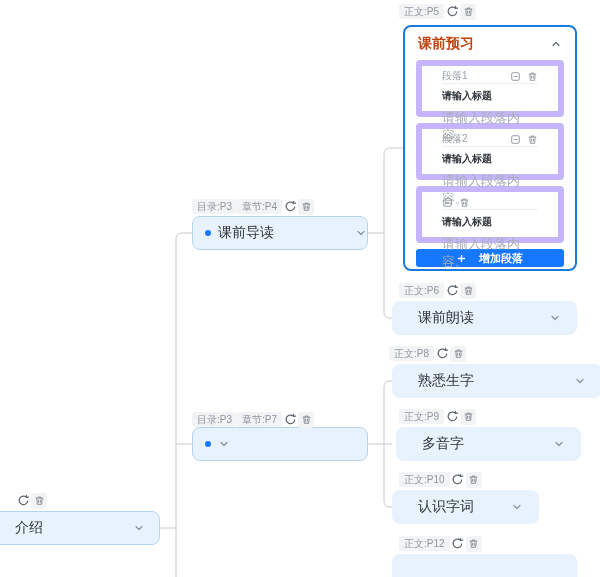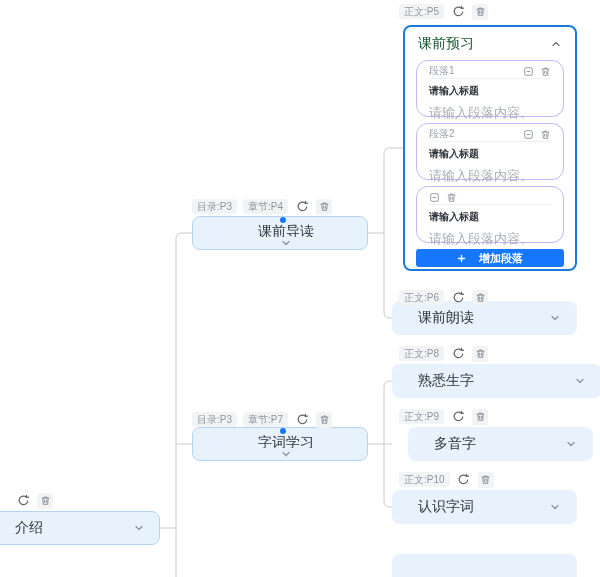--- a/index.html
+++ b/index.html
@@ -4,47 +4,47 @@
 <style>
   * { margin:0; padding:0; box-sizing:border-box; }
   html,body { background:#fff; }
   body { font-family:"Liberation Sans","DejaVu Sans",sans-serif; }
   #canvas { position:relative; width:600px; height:577px; background:#ffffff; overflow:hidden; }
 
   
   #edges { position:absolute; left:0; top:0; width:600px; height:577px; z-index:0; }
 
   
-  .tag-row { position:absolute; display:flex; align-items:center; gap:6px; height:15px; z-index:2; }
+  .tag-row { position:absolute; display:flex; align-items:center; height:15px; z-index:2; }
   .pill { background:#f2f3f5; color:#8f959e; font-size:10px; line-height:15px; padding:0 5px;
           border-radius:3px; white-space:nowrap; }
   .icon-btn { display:flex; align-items:center; justify-content:center; width:16px; height:16px;
               border:none; background:transparent; color:#5f666e; cursor:pointer; padding:0; }
   .icon-btn.boxed { background:#f2f3f5; border-radius:3px; color:#7d848d; }
   .icon-btn svg { display:block; }
 
   
   .mm-node { position:absolute; height:34px; display:flex; align-items:center; background:#e8f2fc;
              border-radius:8px; z-index:1; cursor:pointer; }
   .mm-node.bordered { border:1px solid #b5d4f1; }
   .mm-node .node-label { font-size:14px; font-weight:500; color:#2f343a; flex:1 1 auto;
                          white-space:nowrap; overflow:hidden; }
   .mm-node .dot { width:6px; height:6px; border-radius:50%; background:#1677ff; margin-right:7px; flex:0 0 auto; }
   .chev { display:flex; align-items:center; color:#8b929b; flex:0 0 auto; }
 
   .pad-right-node { padding:0 16px 0 26px; }
-  .pad-left-node  { padding:0 0 0 12px;flex-direction:column; }
+  .pad-left-node  { padding:0 0 0 12px; }
 
   
   #preview-card { position:absolute; left:403px; top:25px; width:174px; height:246px;
                   background:#ffffff; border:2px solid #1b7bdc; border-radius:8px; z-index:3; }
   #preview-card .card-header { height:33px; display:flex; align-items:center; padding:0 13px; cursor:pointer; }
-  #preview-card .card-title { flex:1 1 auto; font-size:14px; font-weight:400; color:#14532d; }
-  .para-card { margin:0 11px 6px; height:57px; border:1px solid #c4b5fd; border-radius:12px;
-               background:#fff; padding:3px 12px 0; }
+  #preview-card .card-title { flex:1 1 auto; font-size:14px; font-weight:700; color:#c2410c; }
+  .para-card { margin:0 11px 6px; height:57px; border:6px solid #c4b5fd; border-radius:4px;
+               background:#fff; padding:3px 20px 0; }
   .para-head { display:flex; align-items:center; height:15px; border-bottom:1px solid #eef0f4; }
   .para-label { flex:1 1 auto; font-size:10px; color:#98a0a8; }
   .para-icons { display:flex; align-items:center; gap:6px; color:#8a9198; }
   .para-icons .mini { background:transparent; border:none; color:#8a9198; padding:0; cursor:pointer;
                       display:flex; align-items:center; }
   .para-title { margin-top:5px; font-size:10px; font-weight:700; color:#32373d; cursor:text; }
   .para-content { margin-top:6px; font-size:13px; color:#a9aeb5; cursor:text; }
   .add-btn { margin:2px 11px 0; height:18px; width:148px; background:#1677ff; color:#fff; border:none;
              border-radius:3px; font-size:11px; font-weight:600; display:flex; align-items:center;
              justify-content:center; gap:13px; cursor:pointer;
@@ -69,36 +69,36 @@
           <path d="M11.7 1.8l.2 2.4 2.4-.3"></path>
         </svg>
     </button>
     <button class="icon-btn boxed">
       <svg width="11" height="11" viewBox="0 0 16 16" stroke="currentColor" stroke-width="1.3" fill="none">
           <path d="M2.5 4.5h11M6 4.5V3h4v1.5M4.2 4.5l.6 9h6.4l.6-9M6.7 7v4.2M9.3 7v4.2"></path>
         </svg>
     </button>
   </div>
 
-  <div class="tag-row" style="left:399px;top:290px">
+  <div class="tag-row" style="left:399px;top:283px">
     <span class="pill">正文:P6</span>
     <button class="icon-btn">
       <svg width="13" height="13" viewBox="0 0 16 16" stroke="currentColor" stroke-width="1.5" stroke-linecap="round" fill="none">
           <path d="M13.2 8.6A5.3 5.3 0 1 1 11.6 4"></path>
           <path d="M11.7 1.8l.2 2.4 2.4-.3"></path>
         </svg>
     </button>
     <button class="icon-btn boxed">
       <svg width="11" height="11" viewBox="0 0 16 16" stroke="currentColor" stroke-width="1.3" fill="none">
           <path d="M2.5 4.5h11M6 4.5V3h4v1.5M4.2 4.5l.6 9h6.4l.6-9M6.7 7v4.2M9.3 7v4.2"></path>
         </svg>
     </button>
   </div>
 
-  <div class="tag-row" style="left:399px;top:346px">
+  <div class="tag-row" style="left:389px;top:346px">
     <span class="pill">正文:P8</span>
     <button class="icon-btn">
       <svg width="13" height="13" viewBox="0 0 16 16" stroke="currentColor" stroke-width="1.5" stroke-linecap="round" fill="none">
           <path d="M13.2 8.6A5.3 5.3 0 1 1 11.6 4"></path>
           <path d="M11.7 1.8l.2 2.4 2.4-.3"></path>
         </svg>
     </button>
     <button class="icon-btn boxed">
       <svg width="11" height="11" viewBox="0 0 16 16" stroke="currentColor" stroke-width="1.3" fill="none">
           <path d="M2.5 4.5h11M6 4.5V3h4v1.5M4.2 4.5l.6 9h6.4l.6-9M6.7 7v4.2M9.3 7v4.2"></path>
@@ -129,20 +129,34 @@
           <path d="M11.7 1.8l.2 2.4 2.4-.3"></path>
         </svg>
     </button>
     <button class="icon-btn boxed">
       <svg width="11" height="11" viewBox="0 0 16 16" stroke="currentColor" stroke-width="1.3" fill="none">
           <path d="M2.5 4.5h11M6 4.5V3h4v1.5M4.2 4.5l.6 9h6.4l.6-9M6.7 7v4.2M9.3 7v4.2"></path>
         </svg>
     </button>
   </div>
 
+  <div class="tag-row" style="left:399px;top:536px">
+    <span class="pill">正文:P12</span>
+    <button class="icon-btn">
+      <svg width="13" height="13" viewBox="0 0 16 16" stroke="currentColor" stroke-width="1.5" stroke-linecap="round" fill="none">
+          <path d="M13.2 8.6A5.3 5.3 0 1 1 11.6 4"></path>
+          <path d="M11.7 1.8l.2 2.4 2.4-.3"></path>
+        </svg>
+    </button>
+    <button class="icon-btn boxed">
+      <svg width="11" height="11" viewBox="0 0 16 16" stroke="currentColor" stroke-width="1.3" fill="none">
+          <path d="M2.5 4.5h11M6 4.5V3h4v1.5M4.2 4.5l.6 9h6.4l.6-9M6.7 7v4.2M9.3 7v4.2"></path>
+        </svg>
+    </button>
+  </div>
 
   <div class="tag-row" style="left:192px;top:199px">
     <span class="pill">目录:P3</span>
     <span class="pill">章节:P4</span>
     <button class="icon-btn">
       <svg width="13" height="13" viewBox="0 0 16 16" stroke="currentColor" stroke-width="1.5" stroke-linecap="round" fill="none">
           <path d="M13.2 8.6A5.3 5.3 0 1 1 11.6 4"></path>
           <path d="M11.7 1.8l.2 2.4 2.4-.3"></path>
         </svg>
     </button>
@@ -188,21 +202,20 @@
     <span class="node-label">课前导读</span>
     <span class="chev">
       <svg width="12" height="12" viewBox="0 0 16 16" stroke="currentColor" stroke-width="1.6" fill="none" stroke-linecap="round" stroke-linejoin="round">
           <path d="M4 6l4 4 4-4"></path>
         </svg>
     </span>
   </div>
 
   <div class="mm-node bordered pad-left-node" style="left:192px;top:427px;width:176px">
     <span class="dot"></span>
-    <span class="node-label">字词学习</span>
     <span class="chev">
       <svg width="12" height="12" viewBox="0 0 16 16" stroke="currentColor" stroke-width="1.6" fill="none" stroke-linecap="round" stroke-linejoin="round">
           <path d="M4 6l4 4 4-4"></path>
         </svg>
     </span>
   </div>
 
   <div class="mm-node bordered" style="left:-24px;top:511px;width:184px;padding:0 14px 0 38px">
     <span class="node-label">介绍</span>
     <span class="chev">
@@ -223,30 +236,30 @@
 
   <div class="mm-node pad-right-node" style="left:392px;top:364px;width:210px">
     <span class="node-label">熟悉生字</span>
     <span class="chev">
       <svg width="12" height="12" viewBox="0 0 16 16" stroke="currentColor" stroke-width="1.6" fill="none" stroke-linecap="round" stroke-linejoin="round">
           <path d="M4 6l4 4 4-4"></path>
         </svg>
     </span>
   </div>
 
-  <div class="mm-node pad-right-node" style="left:408px;top:427px;width:185px">
+  <div class="mm-node pad-right-node" style="left:396px;top:427px;width:185px">
     <span class="node-label">多音字</span>
     <span class="chev">
       <svg width="12" height="12" viewBox="0 0 16 16" stroke="currentColor" stroke-width="1.6" fill="none" stroke-linecap="round" stroke-linejoin="round">
           <path d="M4 6l4 4 4-4"></path>
         </svg>
     </span>
   </div>
 
-  <div class="mm-node pad-right-node" style="left:392px;top:490px;width:185px">
+  <div class="mm-node pad-right-node" style="left:392px;top:490px;width:147px">
     <span class="node-label">认识字词</span>
     <span class="chev">
       <svg width="12" height="12" viewBox="0 0 16 16" stroke="currentColor" stroke-width="1.6" fill="none" stroke-linecap="round" stroke-linejoin="round">
           <path d="M4 6l4 4 4-4"></path>
         </svg>
     </span>
   </div>
 
   <div class="mm-node pad-right-node" style="left:392px;top:554px;width:185px"></div>
 

